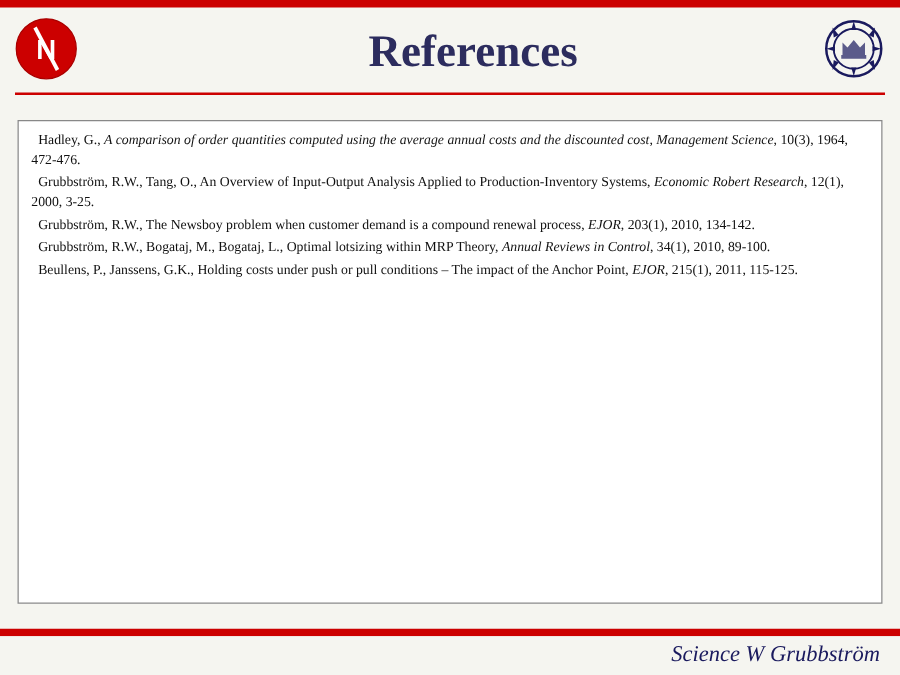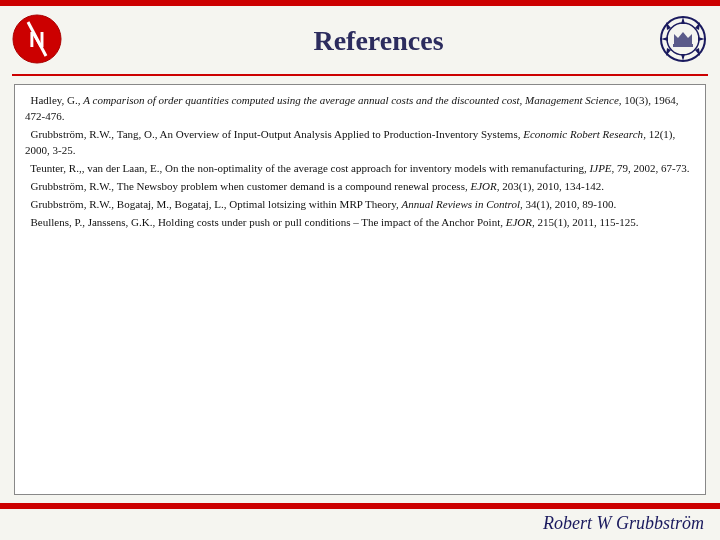--- a/index.html
+++ b/index.html
@@ -49,39 +49,39 @@
 
     .logo-right {
       position: absolute;
       right: 12px;
       top: 8px;
       width: 50px;
       height: 50px;
     }
 
     .page-title {
-      font-size: 28px;
+      font-size: 36px;
       font-weight: bold;
       color: #2c2c5e;
       text-align: center;
       font-family: Times New Roman, Times, serif;
       margin-left: 37px;
     }
 
     
     .divider {
       height: 2px;
       background: #cc0000;
       margin: 0 12px 8px 12px;
     }
 
     
     .content {
       flex: 1;
-      margin: 0 14px;
+      margin: 12px 14px;
       border: 1px solid #888;
       background: white;
       padding: 8px 10px;
       overflow: hidden;
       font-size: 11px;
       line-height: 1.45;
       color: #111;
     }
 
     .content p {
@@ -159,35 +159,31 @@
   <div class="content">
     <p>
       &nbsp; Hadley, G., <em>A comparison of order quantities computed using the average annual costs and the discounted cost,</em>
       <em>Management Science</em>, 10(3), 1964, 472-476.
     </p>
     <p>
       &nbsp; Grubbström, R.W., Tang, O., An Overview of Input-Output Analysis Applied to Production-Inventory Systems,
       <em>Economic Robert Research</em>, 12(1), 2000, 3-25.
     </p>
     <p>
-      &nbsp; Teunter, R.,, van der Laan, E., On the non-optimality of the average cost approach for inventory models with
-      remanufacturing, <em>IJPE</em>, 79, 2002, 67-73.
-    </p>
-    <p>
       &nbsp; Grubbström, R.W., The Newsboy problem when customer demand is a compound renewal process, <em>EJOR</em>, 203(1),
       2010, 134-142.
     </p>
     <p>
       &nbsp; Grubbström, R.W., Bogataj, M., Bogataj, L., Optimal lotsizing within MRP Theory, <em>Annual Reviews in Control</em>,
       34(1), 2010, 89-100.
     </p>
     <p>
       &nbsp; Beullens, P., Janssens, G.K., Holding costs under push or pull conditions – The impact of the Anchor Point, <em>EJOR</em>,
       215(1), 2011, 115-125.
     </p>
   </div>
 
   <div class="bottom-bar"></div>
 
   <div class="bottom-section">
-    <span class="signature">Robert W Grubbström</span>
+    <span class="signature">Science W Grubbström</span>
   </div>
 </div>
 
 </body></html>

